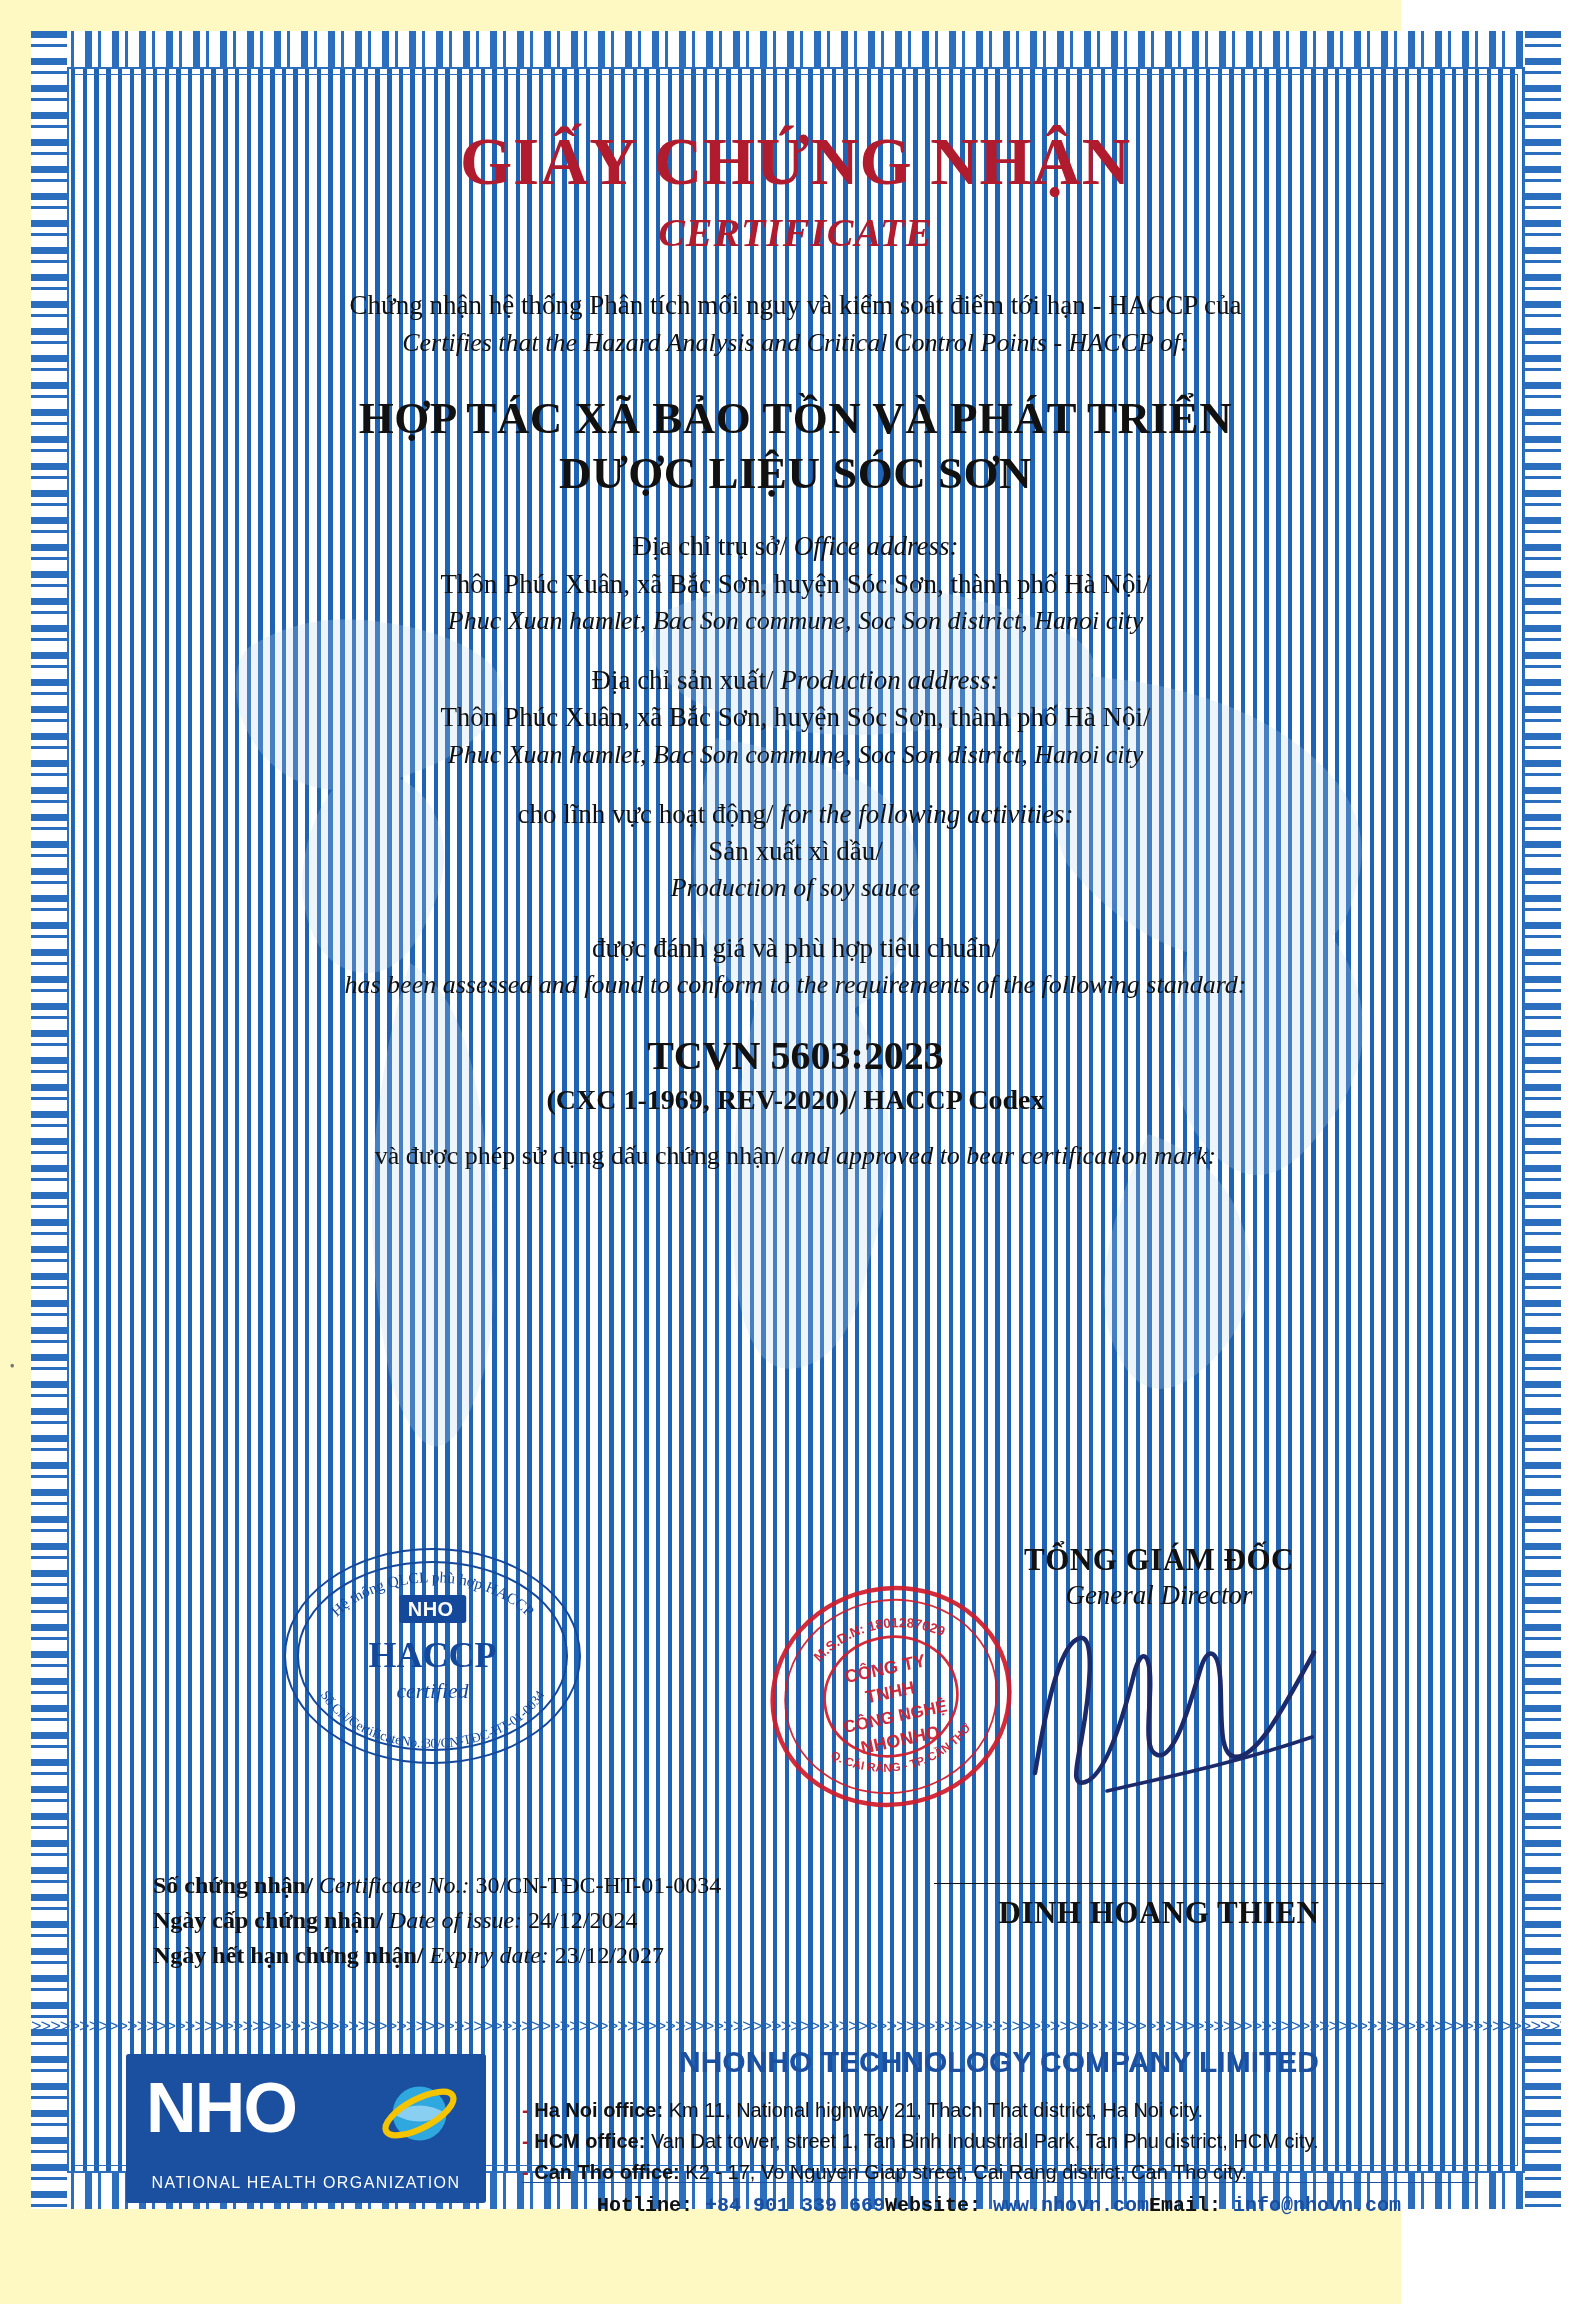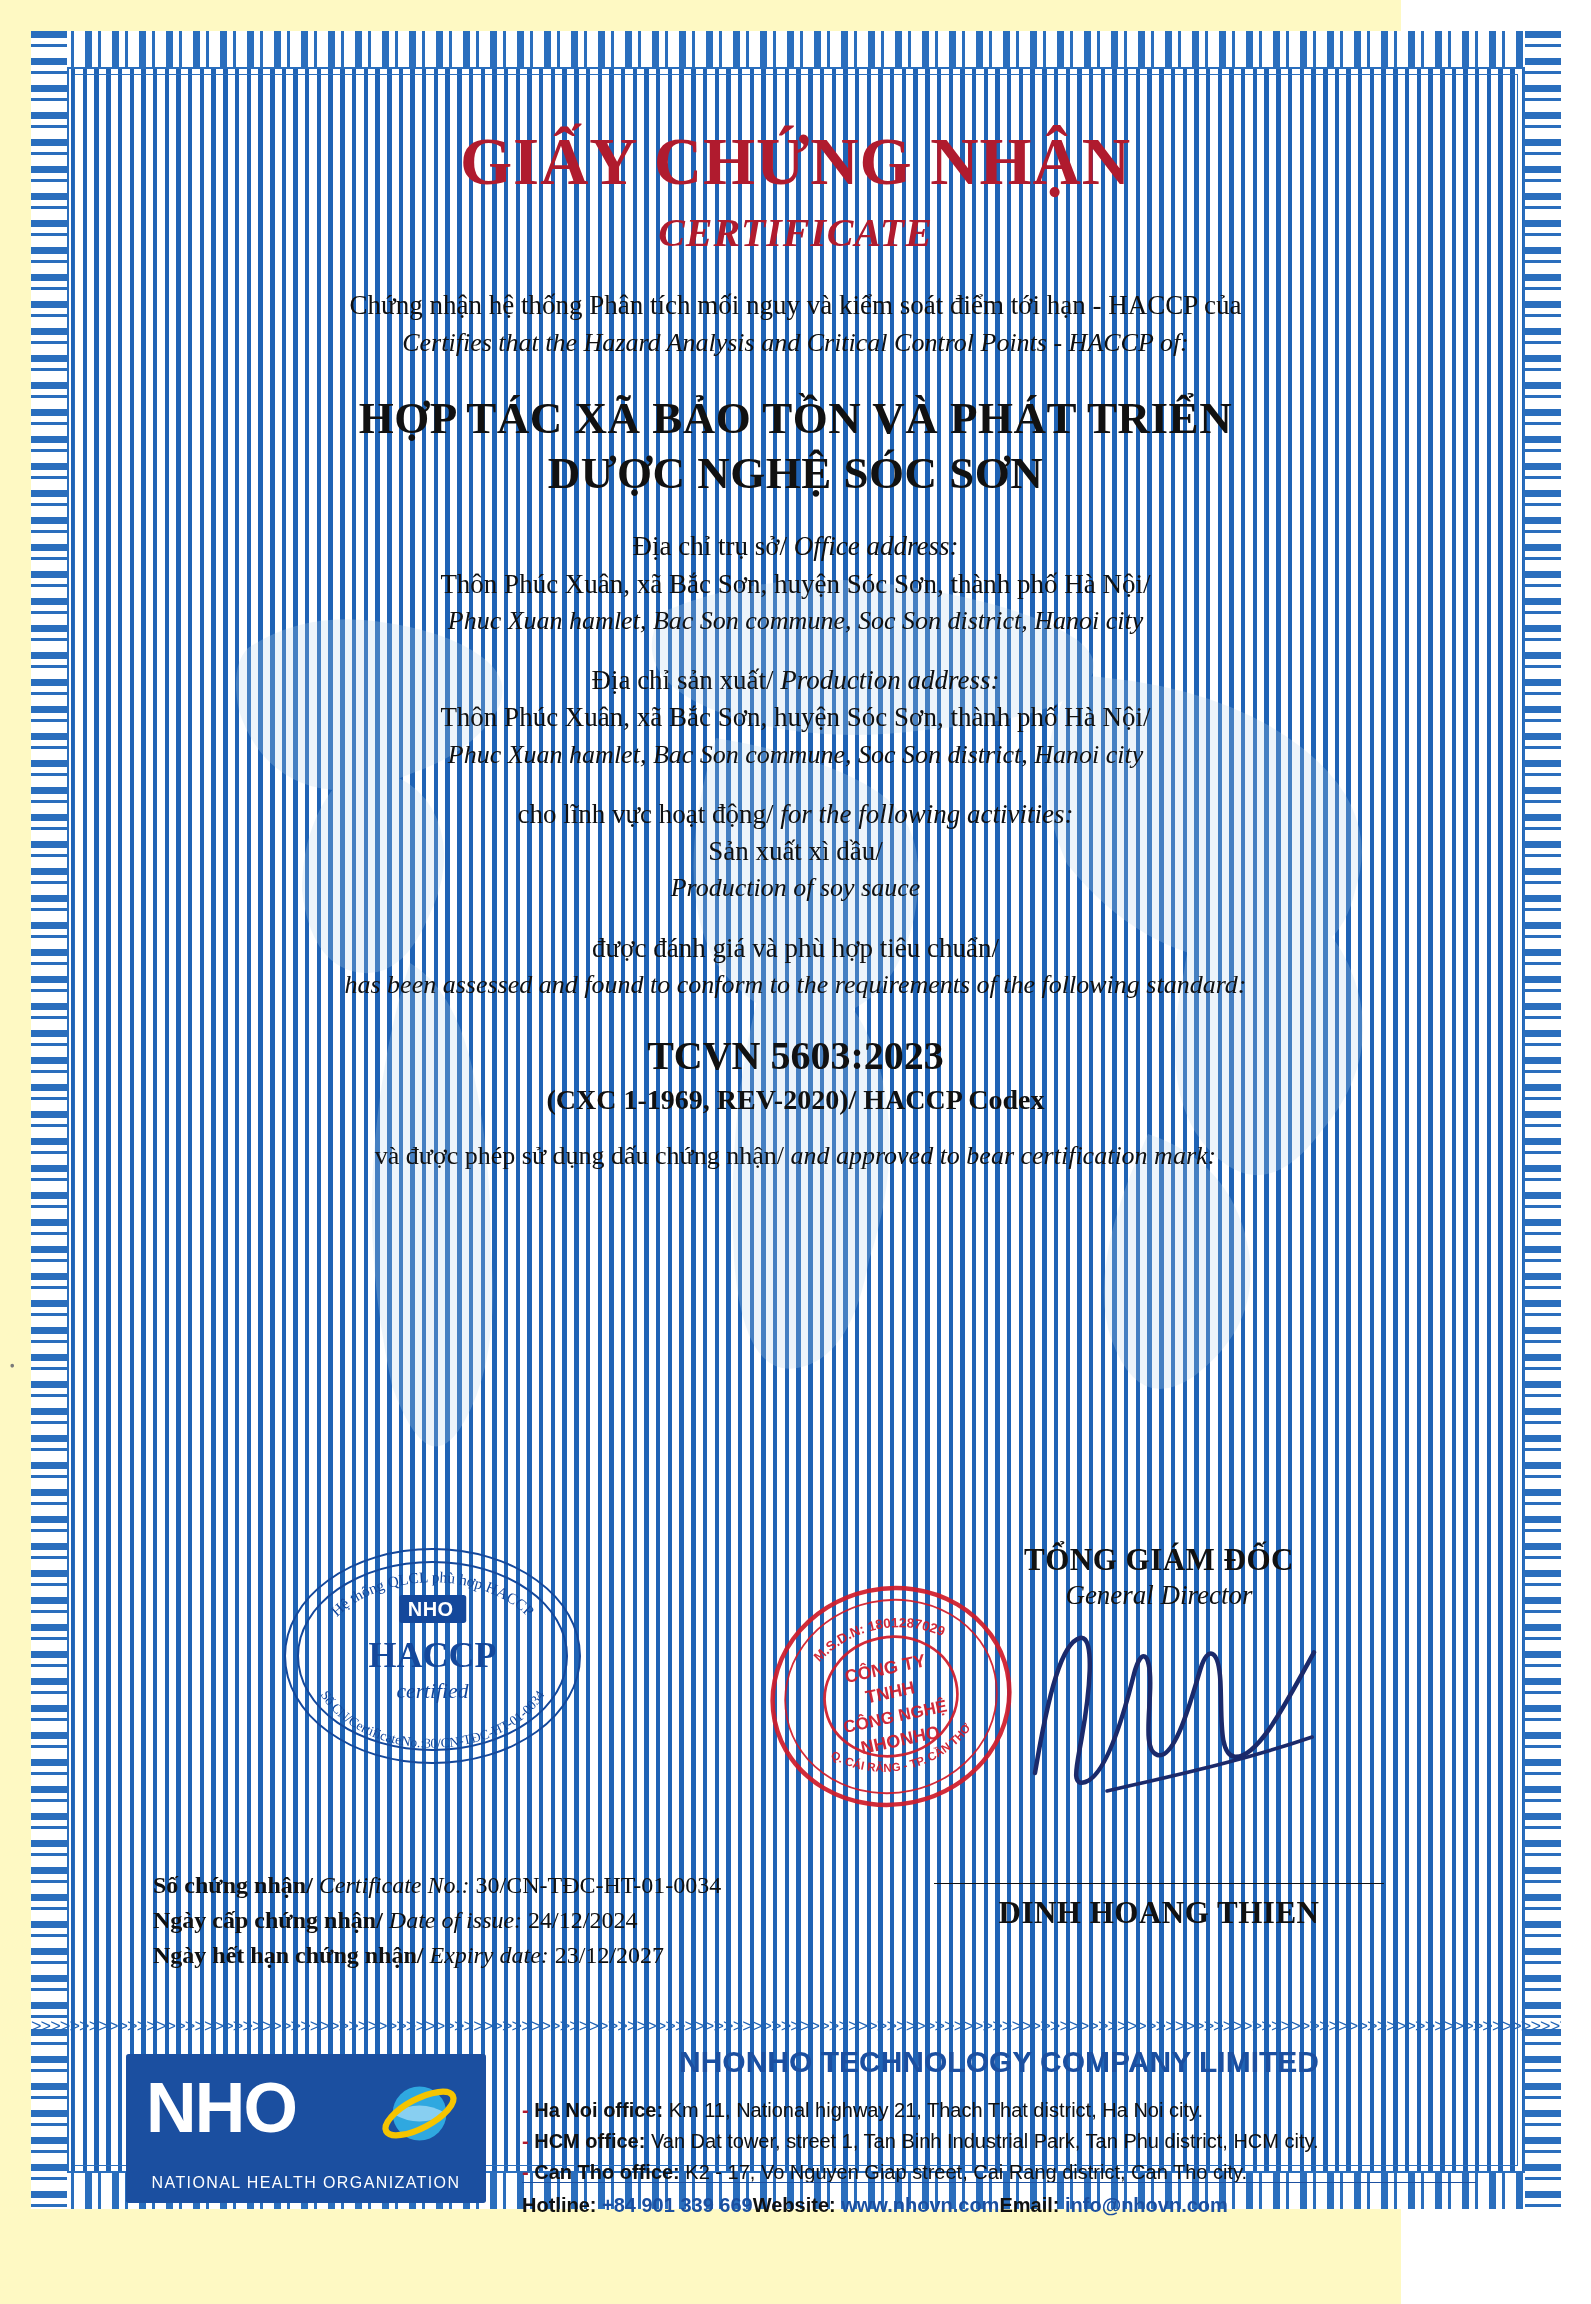--- a/index.html
+++ b/index.html
@@ -368,22 +368,22 @@
     top: 137px;
     width: 954px;
     border-top: 1.8px solid #1b4fa0;
   }
   .footer-contacts {
     position: absolute;
     left: 396px;
     top: 149px;
     width: 954px;
     display: flex;
-    justify-content: flex-start;
-    font-family: Liberation Sans, sans-serif;
+    justify-content: center;
+    font-family: Liberation Mono, monospace;
     font-size: 20px;
   }
   .footer-contacts b { color: #111; }
   .footer-contacts .val { color: #1b4fa0; font-weight: bold; }
   .footer-contacts .seg { white-space: nowrap; }
 
   .side-mark {
     position: absolute;
     left: 5.4px;
     top: 1368px;
@@ -426,21 +426,21 @@
   <div class="content">
 
     <div class="title-vi">GIẤY CHỨNG NHẬN</div>
     <div class="title-en">CERTIFICATE</div>
 
     <div class="line-vi">Chứng nhận hệ thống Phân tích mối nguy và kiểm soát điểm tới hạn - HACCP của</div>
     <div class="line-en">Certifies that the Hazard Analysis and Critical Control Points - HACCP of:</div>
 
     <div class="org-name">
       <div>HỢP TÁC XÃ BẢO TỒN VÀ PHÁT TRIỂN</div>
-      <div>DƯỢC NGHỆ SÓC SƠN</div>
+      <div>DƯỢC LIỆU SÓC SƠN</div>
     </div>
 
     <div class="block">
       <div class="line-vi">
         <span>Địa chỉ trụ sở/</span>
         <i>Office address:</i>
       </div>
       <div class="line-vi">Thôn Phúc Xuân, xã Bắc Sơn, huyện Sóc Sơn, thành phố Hà Nội/</div>
       <div class="line-en">Phuc Xuan hamlet, Bac Son commune, Soc Son district, Hanoi city</div>
     </div>

